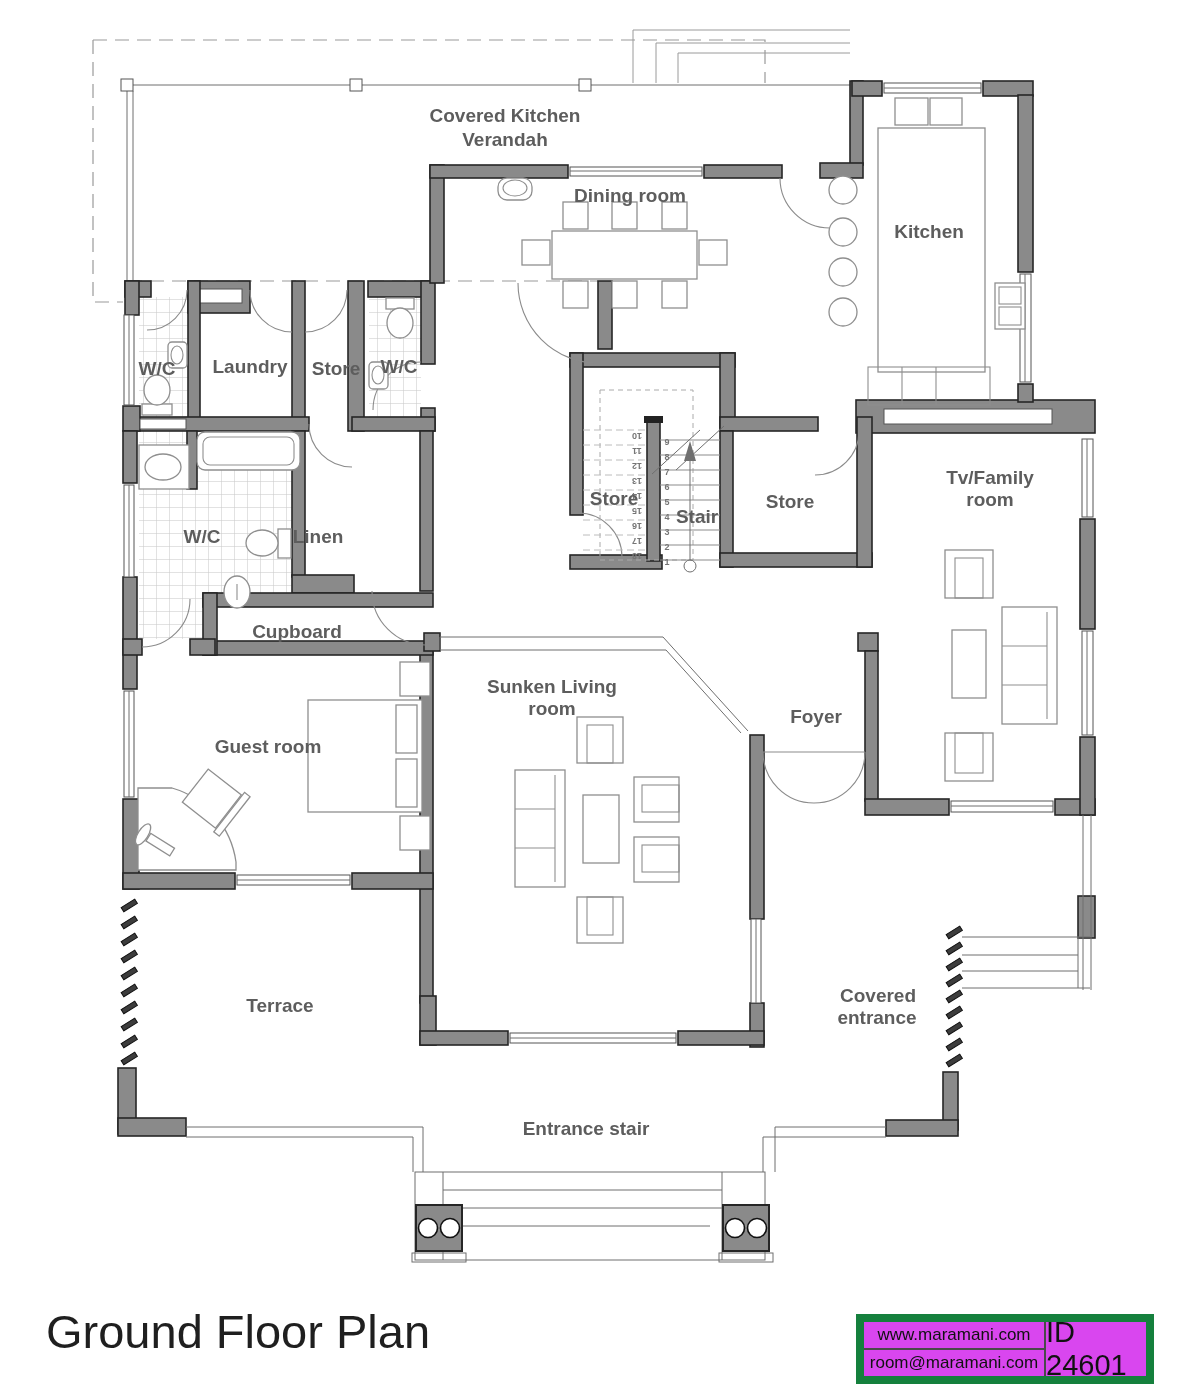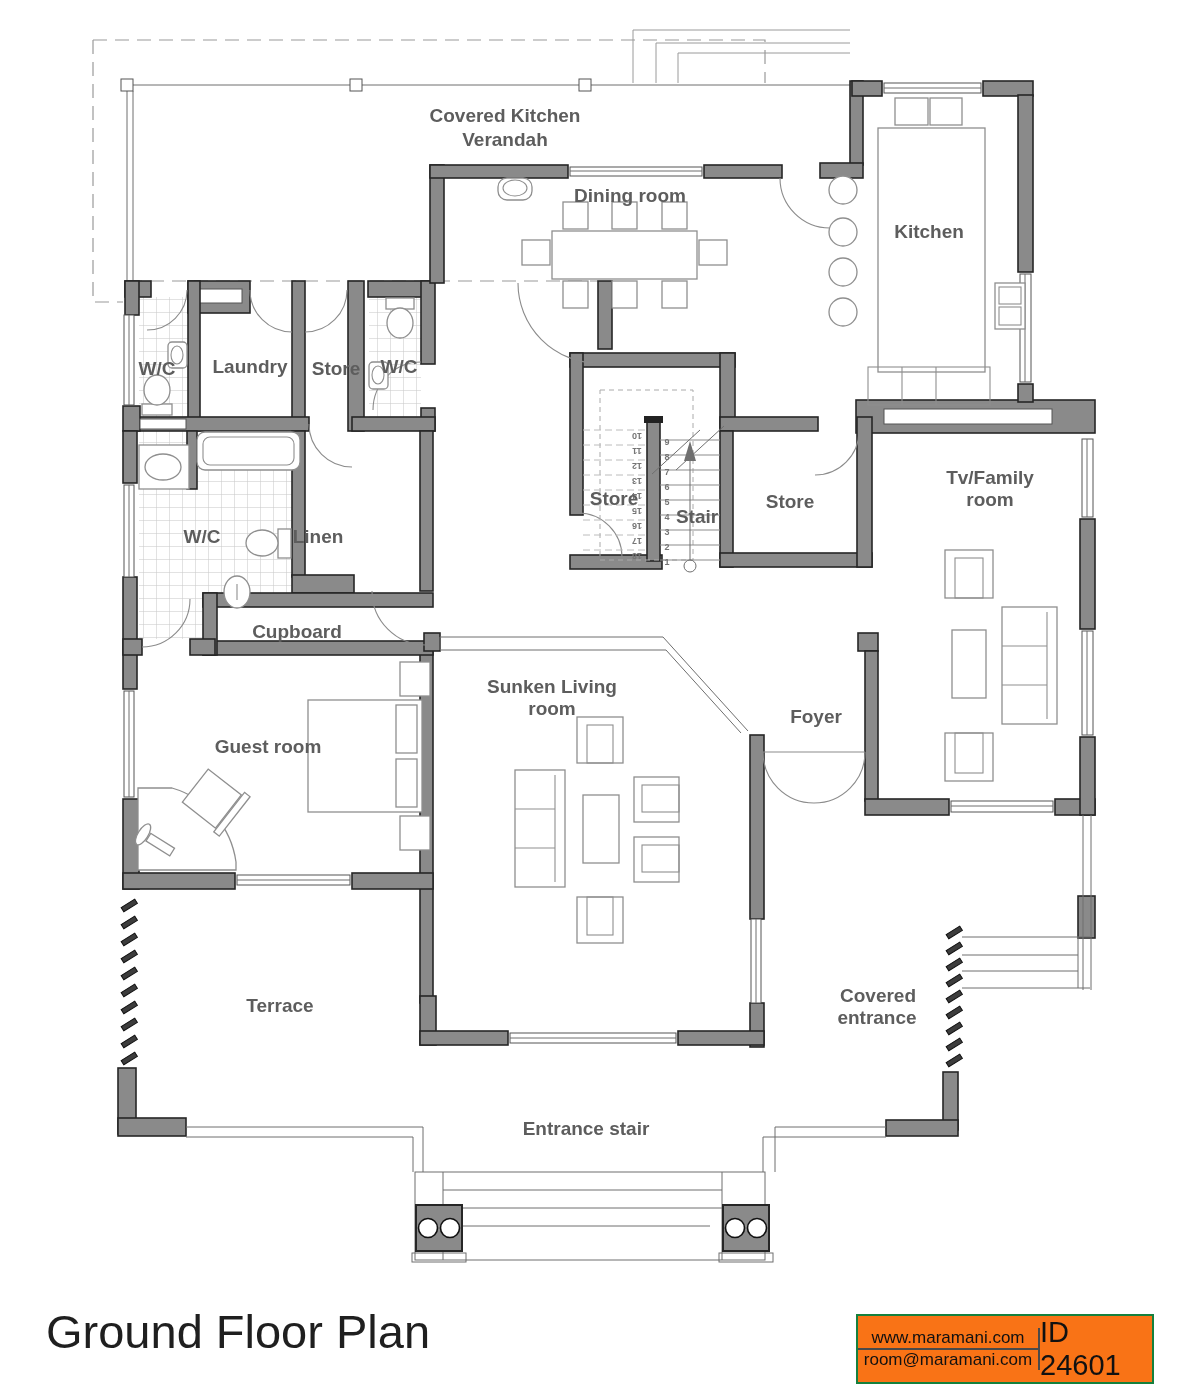--- a/index.html
+++ b/index.html
@@ -18,21 +18,21 @@
   .furn2{fill:none;stroke:#8f8f8f;stroke-width:1.1;}
   .win{fill:#ffffff;stroke:#555555;stroke-width:1;}
   .door{fill:none;stroke:#8b8b8b;stroke-width:1.1;}
   .tread{stroke:#8b8b8b;stroke-width:1;}
   .treadlight{stroke:#bcbcbc;stroke-width:1;stroke-dasharray:7 4;}
   .hatch{fill:#3c3c3c;stroke:#111;stroke-width:1;}
   .footer{position:absolute;left:0;top:1296px;width:1200px;height:103px;}
   .footer-title{position:absolute;left:46px;top:8px;font-size:47px;color:#1f1f1f;
                 font-weight:400;letter-spacing:0px;}
   .info-box{position:absolute;left:856px;top:18px;width:298px;height:70px;
-            border:2px solid #15803d;display:flex;box-sizing:border-box;background:#f97316;align-items:center;}
+            border:8px solid #15803d;display:flex;box-sizing:border-box;background:#d946ef;}
   .info-left{width:180px;display:flex;flex-direction:column;border-right:2px solid #4a4a4a;}
   .info-cell{flex:1;display:flex;align-items:center;justify-content:center;
              font-size:17px;color:#111;}
   .info-cell.top{border-bottom:2px solid #4a4a4a;}
   .info-id{flex:1;display:flex;align-items:center;justify-content:center;
            font-size:29px;color:#111;}
 </style>
 </head>
 <body>
 

